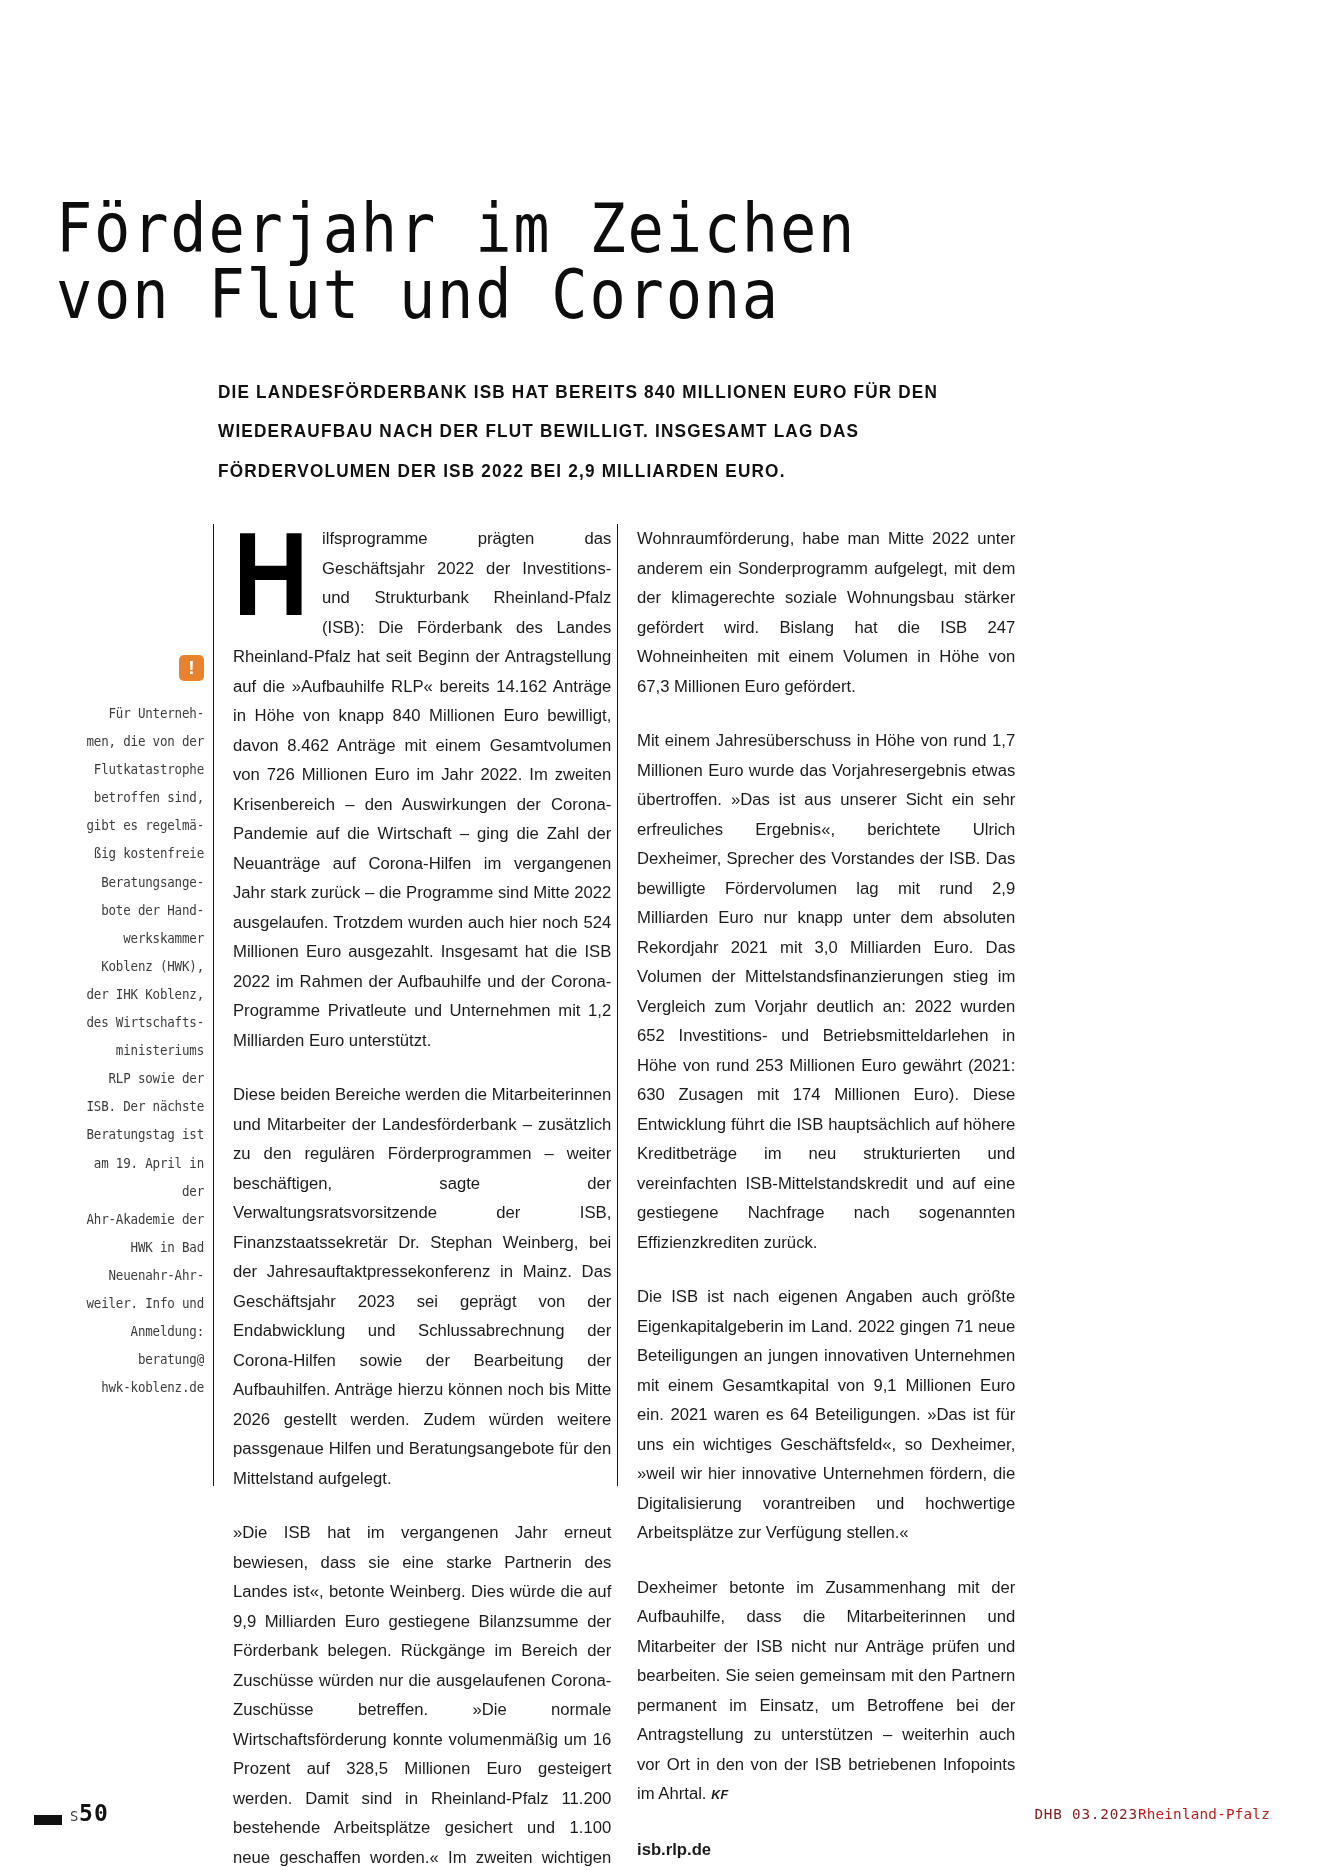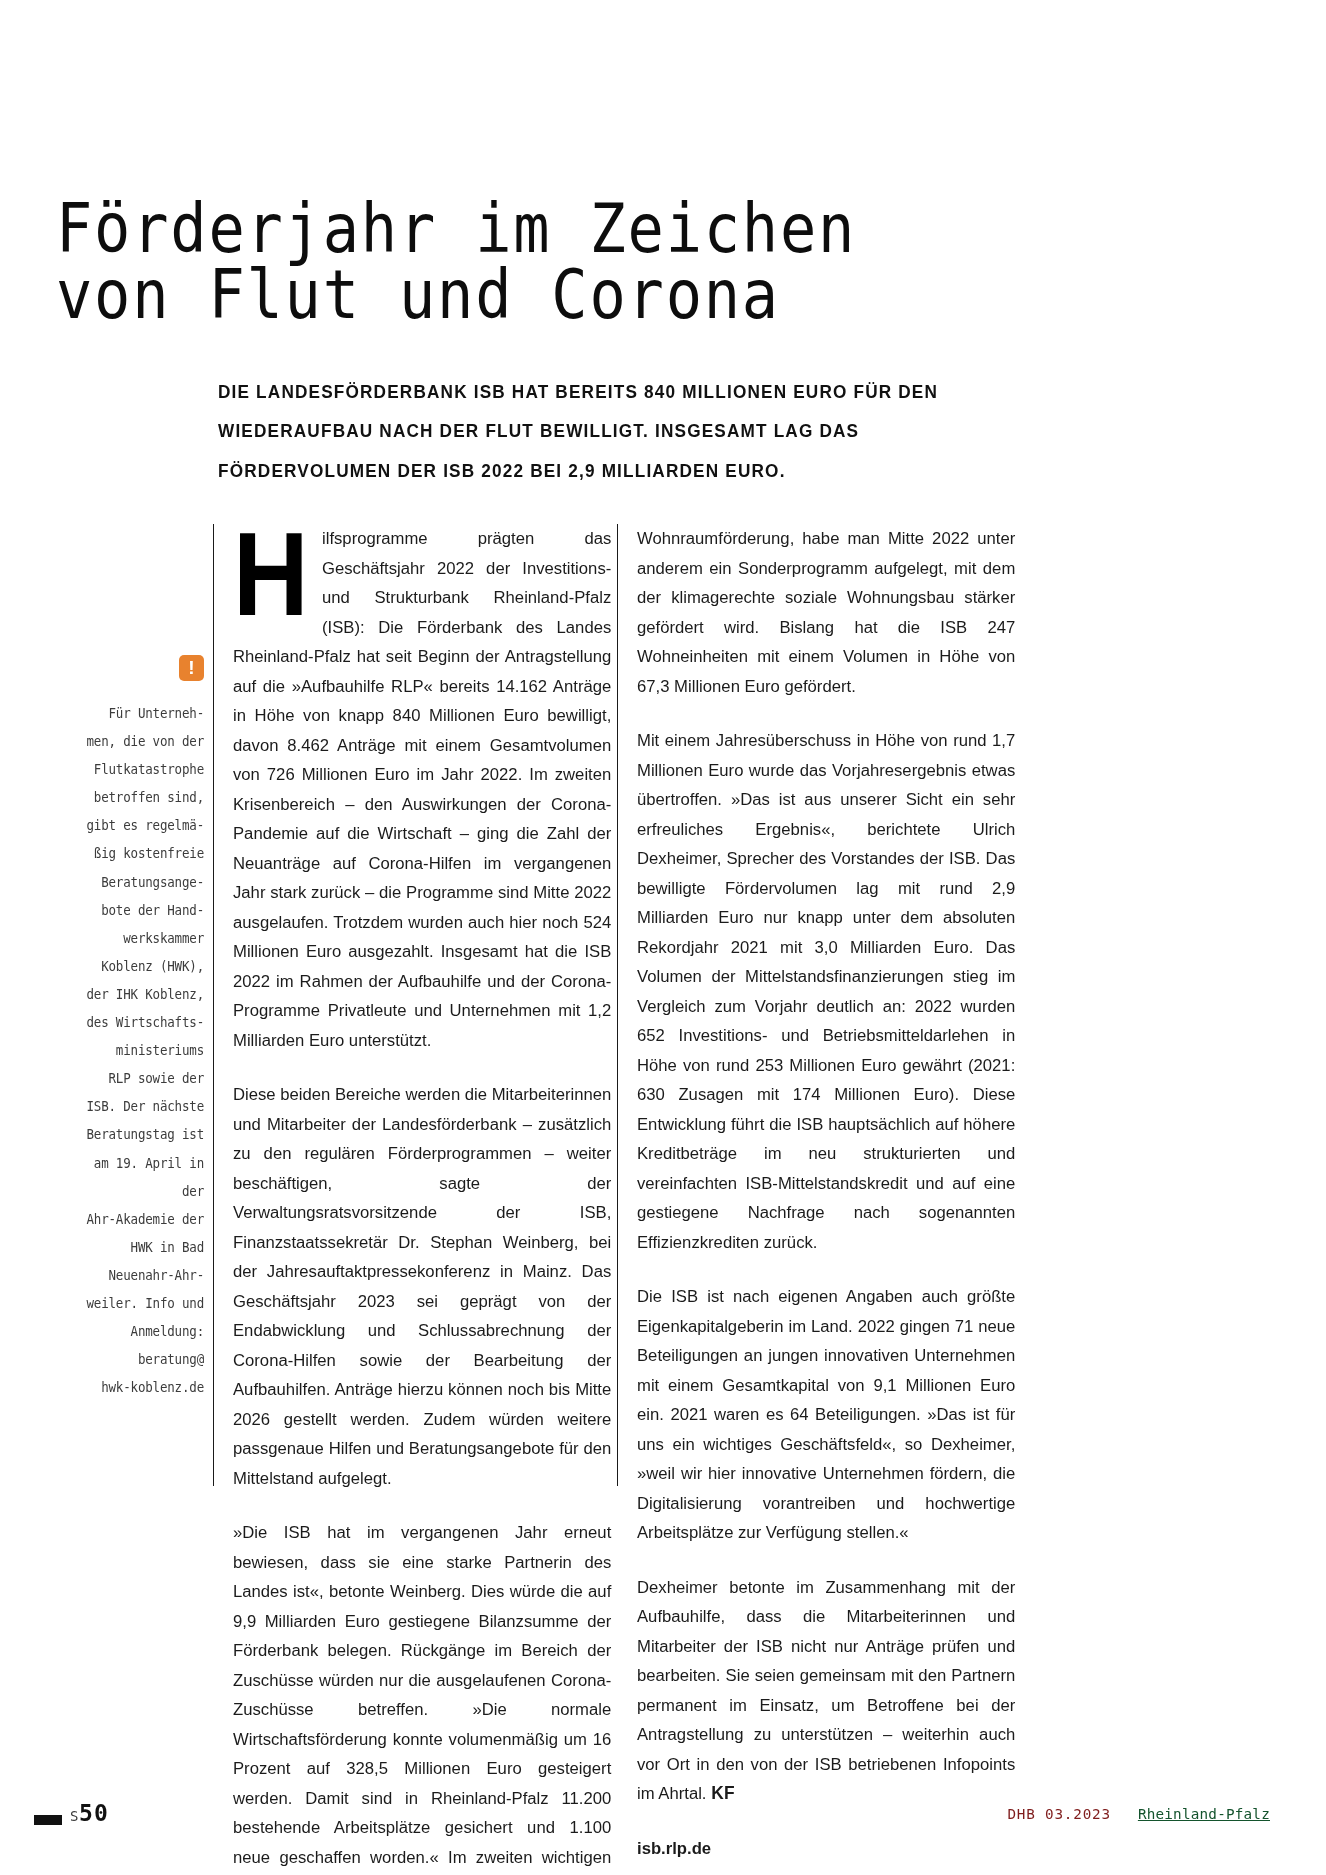--- a/index.html
+++ b/index.html
@@ -121,22 +121,23 @@
     margin:6px 9px -4px 0;
     color:#000000;
     letter-spacing:-2px;
     transform:scaleX(0.92);
     transform-origin:left top;
   }
   .lede { text-align:justify; }
 
   .bold-link { font-weight:700; }
   .byline {
-    font-weight:700;
-    font-size:18px;
+    font-style:italic;
+    font-weight:700;
+    font-size:13px;
     letter-spacing:0.3px;
   }
 
   
   .foot-tab {
     position:absolute;
     left:34px; top:1815px;
     width:28px; height:10px;
     background:#111111;
   }
@@ -164,23 +165,22 @@
     white-space:nowrap;
   }
   .foot-right .issue {
     font-weight:400;
     letter-spacing:0.8px;
     color:#7f1d1d;
   }
   .foot-right .region {
     font-weight:400;
     letter-spacing:0.2px;
-    color:#14532d;
-    margin-left:27px;
-    text-decoration:underline;
+    color:#b91c1c;
+    margin-left:0;
   }
 </style>
 </head>
 <body>
 
 <div class="page">
 
   <div class="headline">Förderjahr im Zeichen
 von Flut und Corona</div>
 

